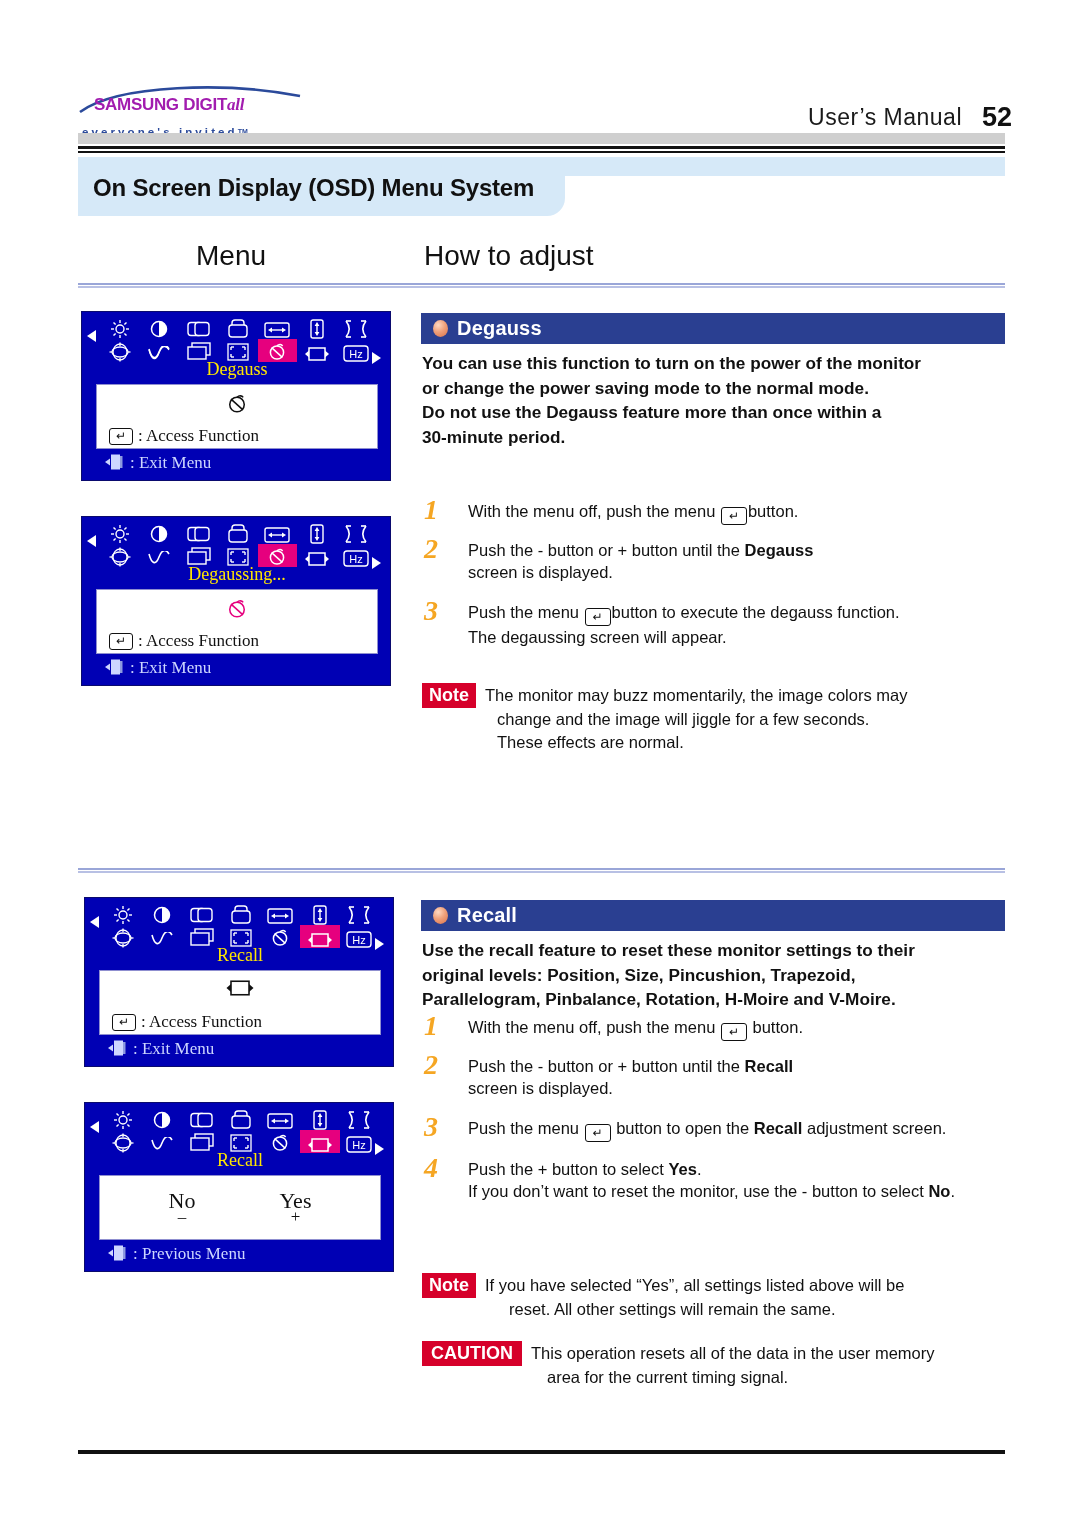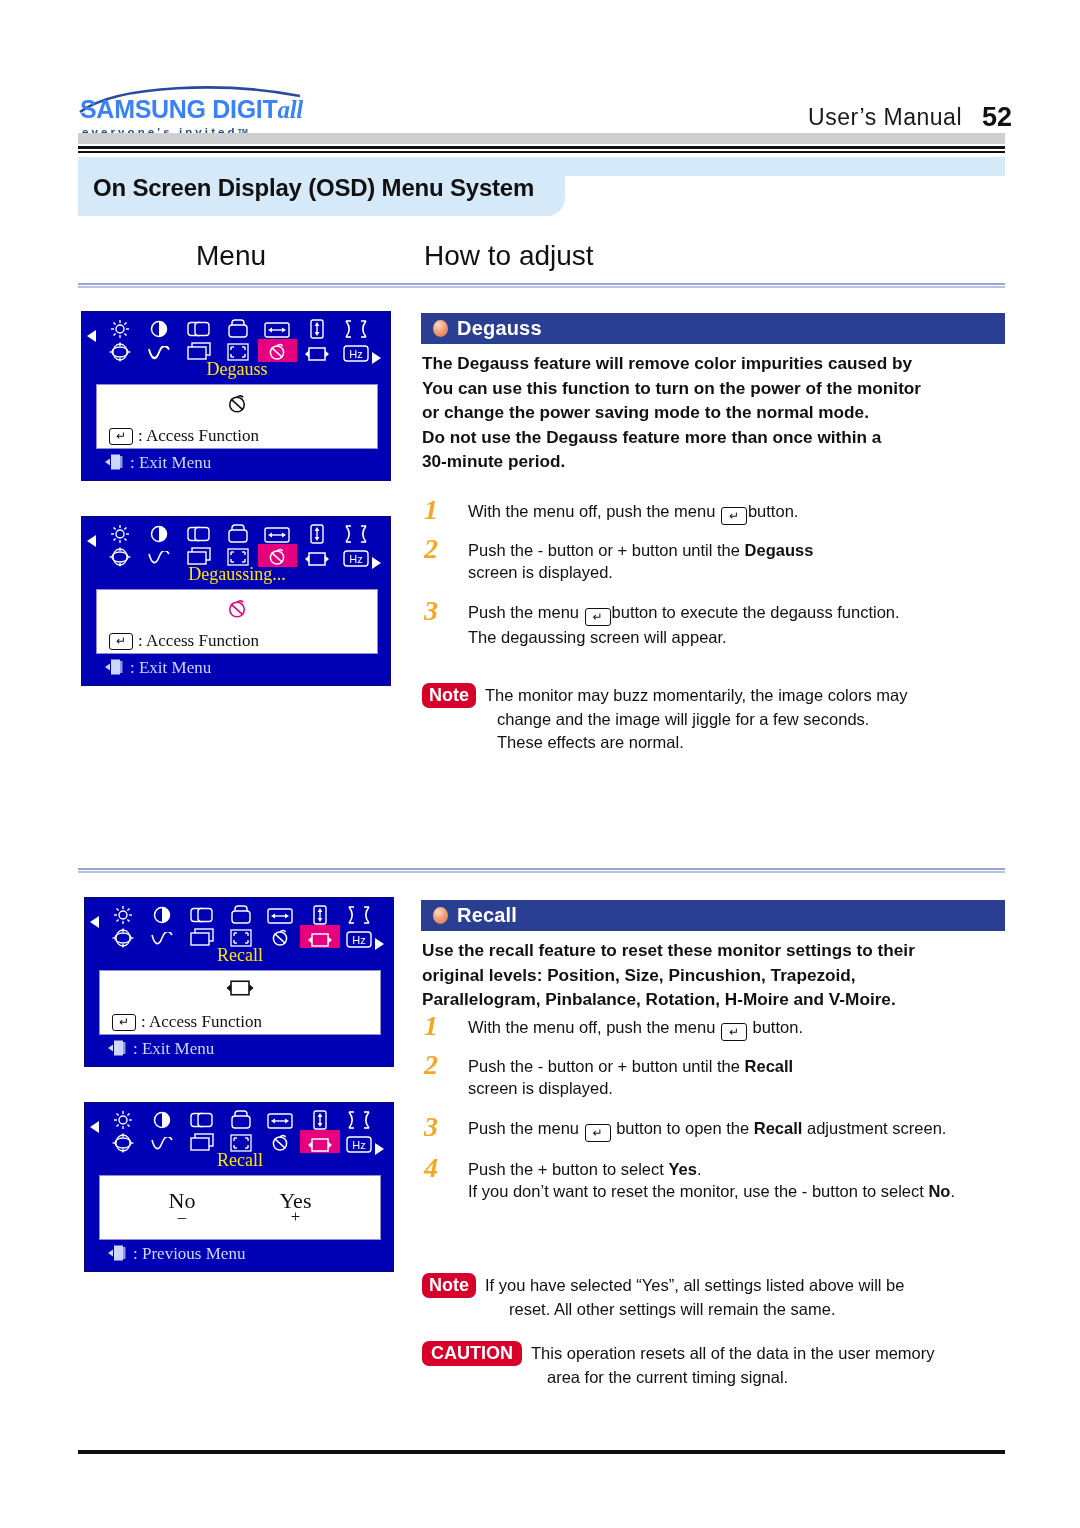--- a/index.html
+++ b/index.html
@@ -11,24 +11,24 @@
     overflow: hidden;
   }
   .page { position: relative; width: 1080px; height: 1528px; background:#fff; }
 
   
   .header { position:absolute; left:0; top:0; width:1080px; height:150px; }
   .logo-wrap { position:absolute; left:78px; top:82px; width:250px; height:60px; }
   .logo-arc { position:absolute; left:0; top:0; width:250px; height:34px; overflow:hidden; }
   .logo-arc svg { display:block; }
   .logo-main {
-    position:absolute; left:2px; top:13px;
+    position:absolute; left:16px; top:13px;
     font-family:"Liberation Sans", sans-serif;
-    font-weight:bold; font-size:25px; letter-spacing:-0.3px;
-    color:#3b82f6; white-space:nowrap;
+    font-weight:bold; font-size:17px; letter-spacing:-0.3px;
+    color:#a21caf; white-space:nowrap;
   }
   .logo-main .italpart { font-family:"Liberation Serif", serif; font-style:italic; font-weight:bold; }
   .logo-sub {
     position:absolute; left:4px; top:44px;
     font-size:11.5px; letter-spacing:3.1px; color:#2b4a9b;
     font-weight:bold; white-space:nowrap;
   }
   .logo-sub .tm { font-size:7px; letter-spacing:0; vertical-align:2px;}
   .header-manual {
     position:absolute; right:118px; top:104px;
@@ -140,21 +140,21 @@
   .step-txt b { font-weight:bold; }
   .step-txt .ek {
     display:inline-flex; align-items:center; justify-content:center;
     width:26px; height:18px; border:1.5px solid #111; border-radius:3px;
     font-size:12px; line-height:1; vertical-align:-3px; margin:0 1px;
   }
   .note-block { position:absolute; left:422px; width:590px; }
   .note-row { display:flex; align-items:flex-start; }
   .tag {
     flex:0 0 auto; color:#fff; font-weight:bold; font-size:18px;
-    background:#d6002a; padding:2px 7px 3px; line-height:20px; margin-right:9px;border-radius:7px;
+    background:#d6002a; padding:2px 7px 3px; line-height:20px; margin-right:9px;
   }
   .tag.caution { font-size:18px; padding:2px 9px 3px; }
   .note-txt { font-size:16.5px; color:#111; line-height:23px; padding-top:1px; }
   .note-indent { font-size:16.5px; color:#111; line-height:23px; }
 </style>
 </head>
 <body>
 
 <div class="page">
 
@@ -797,21 +797,20 @@
           </svg></span>
       <span>: Previous Menu</span>
     </div>
   </div>
 
   <div class="sect-head" style="top:313px;">
     <span class="sect-bullet"></span>
     <span class="sect-title">Degauss</span>
   </div>
   <div class="lead" style="top:351px;">
-    <div>The Degauss feature will remove color impurities caused by</div>
     <div>You can use this function to turn on the power of the monitor</div>
     <div>or change the power saving mode to the normal mode.</div>
     <div>Do not use the Degauss feature more than once within a</div>
     <div>30-minute period.</div>
   </div>
 
   <div class="steps" style="top:500px;">
     <div class="step">
       <span class="step-num">1</span>
       <div class="step-txt">

